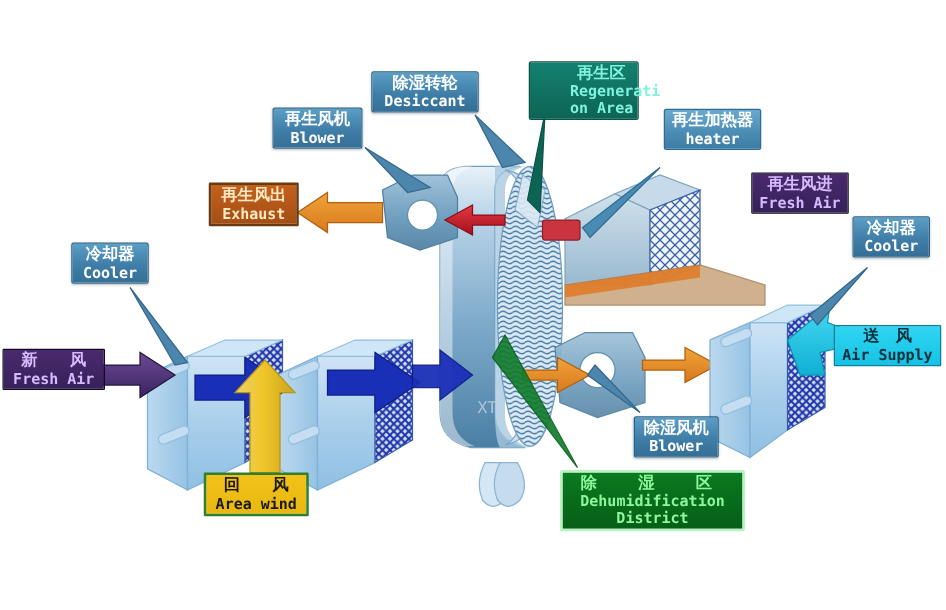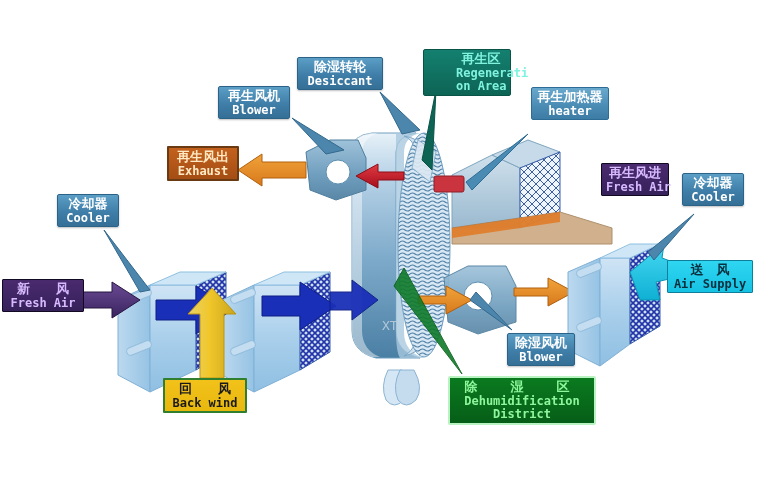--- a/index.html
+++ b/index.html
@@ -335,21 +335,21 @@
     <span class="cn">再生区</span>
     <span class="en">Regenerati</span>
     <span class="en">on Area</span>
   </div>
 
   <div class="label lb-blue2" style="left:531px;top:87px;width:78px;">
     <span class="cn">再生加热器</span>
     <span class="en">heater</span>
   </div>
 
-  <div class="label lb-purple" style="left:601px;top:138px;width:68px;margin-top:25px;">
+  <div class="label lb-purple" style="left:601px;top:138px;width:78px;">
     <span class="cn">再生风进</span>
     <span class="en">Fresh Air</span>
   </div>
 
   <div class="label lb-blue" style="left:682px;top:173px;width:62px;">
     <span class="cn">冷却器</span>
     <span class="en">Cooler</span>
   </div>
 
   <div class="label lb-blue" style="left:57px;top:194px;width:62px;">
@@ -362,21 +362,21 @@
     <span class="en">Exhaust</span>
   </div>
 
   <div class="label lb-purple" style="left:2px;top:279px;width:82px;">
     <span class="cn">新　　风</span>
     <span class="en">Fresh Air</span>
   </div>
 
   <div class="label lb-yellow" style="left:163px;top:378px;width:84px;">
     <span class="cn">回　　风</span>
-    <span class="en">Back wind</span>
+    <span class="en">Area wind</span>
   </div>
 
   <div class="label lb-blue" style="left:507px;top:333px;width:68px;">
     <span class="cn">除湿风机</span>
     <span class="en">Blower</span>
   </div>
 
   <div class="label lb-green" style="left:448px;top:376px;width:148px;">
     <span class="cn sp">除　湿　区</span>
     <span class="en">Dehumidification</span>

